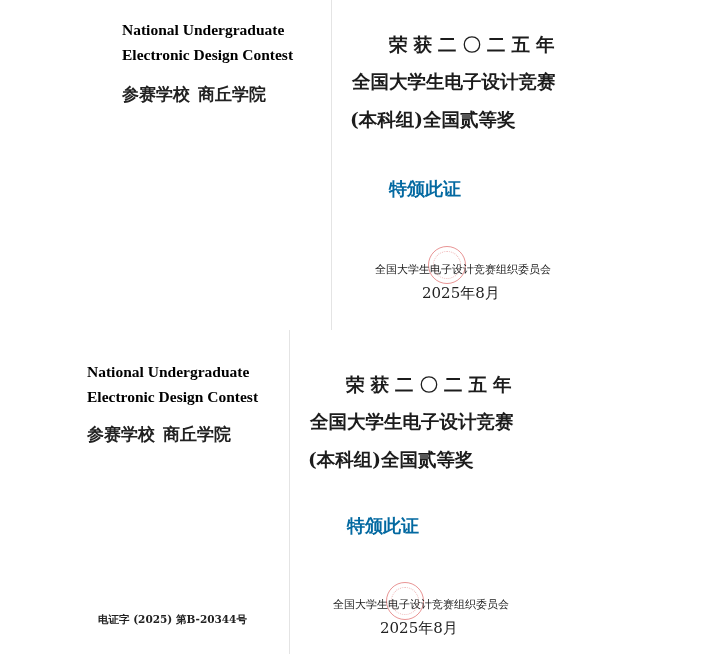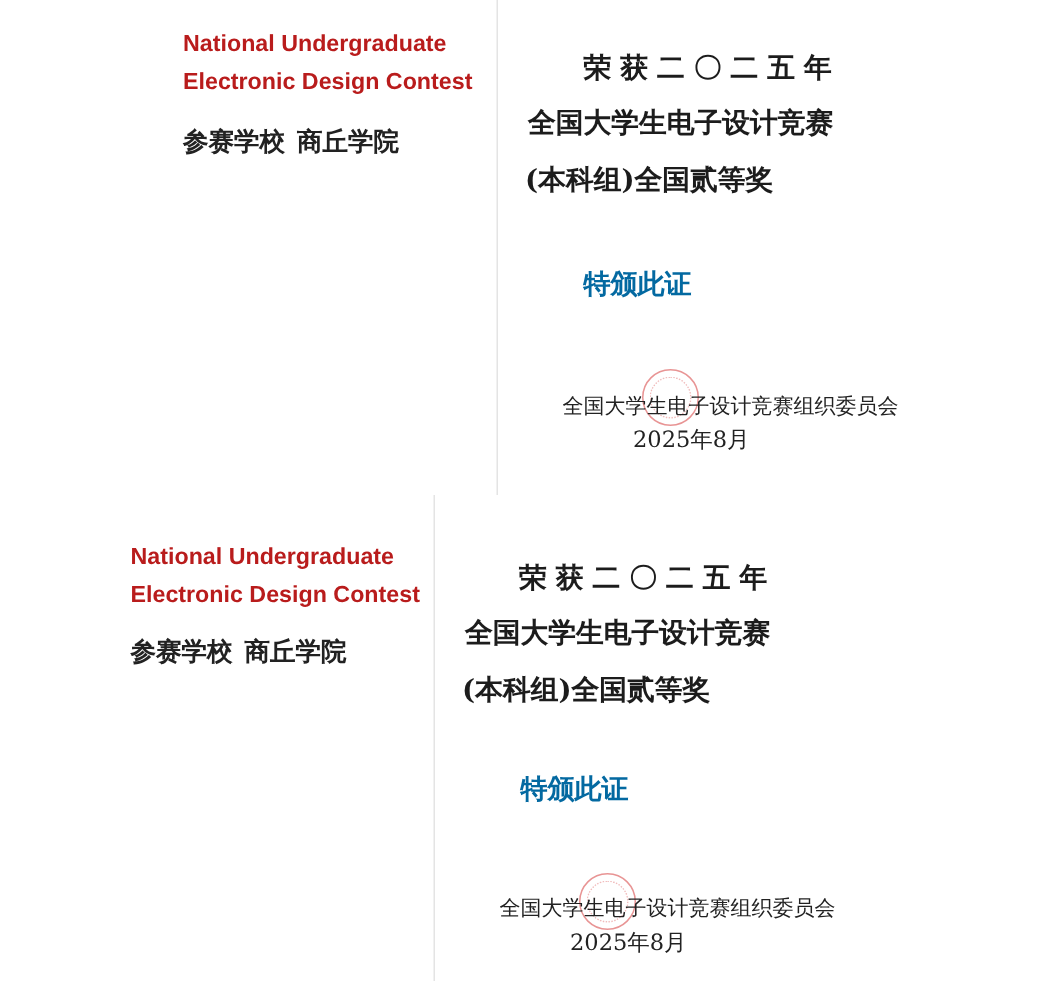--- a/index.html
+++ b/index.html
@@ -25,25 +25,25 @@
     .cert.bottom { top: 327px; }
 
     .divider {
       position: absolute;
       width: 1px;
       background: #e4e4e4;
     }
 
     .en-title {
       position: absolute;
-      font-family: Liberation Sans, sans-serif;
+      font-family: Liberation Serif, serif;
       font-weight: bold;
       font-size: 15.5px;
       line-height: 25px;
-      color: #b91c1c;
+      color: #000000;
       white-space: nowrap;
     }
     .info-line {
       position: absolute;
       font-family: "DejaVu Serif", "Liberation Serif", serif;
       font-weight: bold;
       font-size: 17px;
       color: #222;
       white-space: nowrap;
     }
@@ -74,21 +74,21 @@
       position: absolute;
       font-family: "DejaVu Serif", "Liberation Serif", serif;
       font-weight: bold;
       font-size: 18px;
       color: #0369a1;
       white-space: nowrap;
     }
     .issuer {
       position: absolute;
       font-family: "DejaVu Serif", "Liberation Serif", serif;
-      font-size: 14px;
+      font-size: 11px;
       color: #222;
       white-space: nowrap;
     }
     .date {
       position: absolute;
       font-family: "DejaVu Serif", "Liberation Serif", serif;
       font-size: 15px;
       color: #222;
       white-space: nowrap;
     }
@@ -136,20 +136,21 @@
 <div class="cert bottom">
   <div class="divider" style="left:289px; top:3px; height:324px;"></div>
 
   <div class="en-title" style="left:87px; top:32px;">National Undergraduate</div>
   <div class="en-title" style="left:87px; top:57px;">Electronic Design Contest</div>
 
   <div class="info-line" style="left:87px; top:96px;">
     <span>参赛学校</span><span class="gap"></span><span>商丘学院</span>
   </div>
 
+  <div class="cert-no" style="left:98px; top:286px;">电证字 (2025) 第B-20344号</div>
 
   <div class="honor-line honor-year" style="left:346px; top:45px;">荣获二〇二五年</div>
   <div class="honor-line" style="left:310px; top:82px;">全国大学生电子设计竞赛</div>
   <div class="honor-line" style="left:308px; top:120px;">(本科组)全国贰等奖</div>
 
   <div class="certify" style="left:347px; top:187px;">特颁此证</div>
 
   <div class="seal" style="left:386px; top:255px;"></div>
   <div class="issuer" style="left:333px; top:270px;">全国大学生电子设计竞赛组织委员会</div>
   <div class="date" style="left:380px; top:292px;">2025年8月</div>

